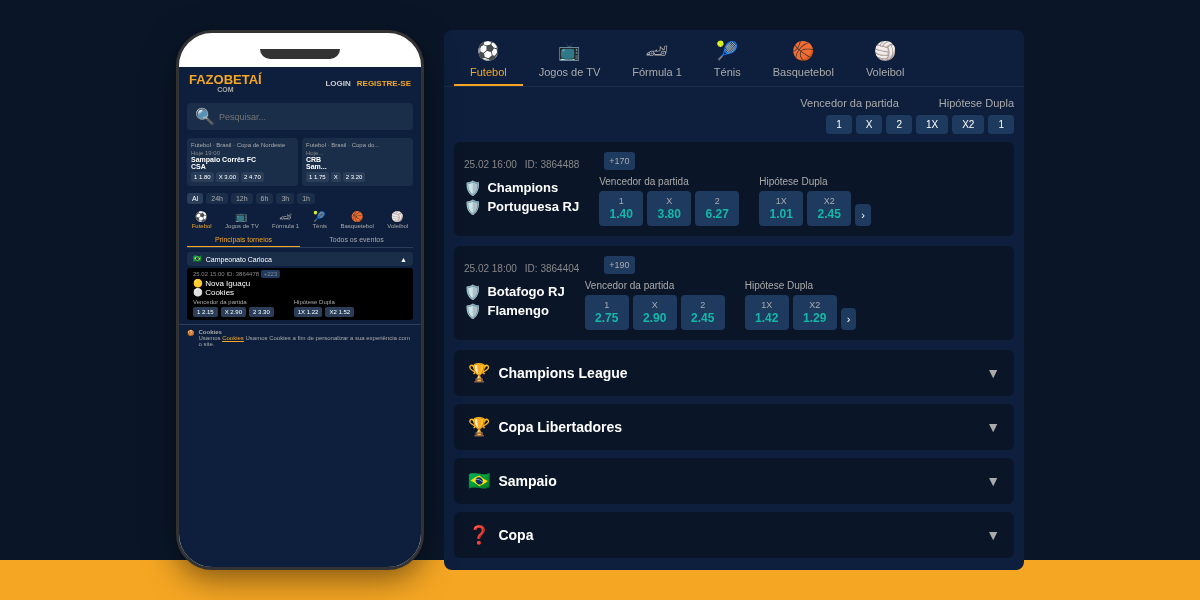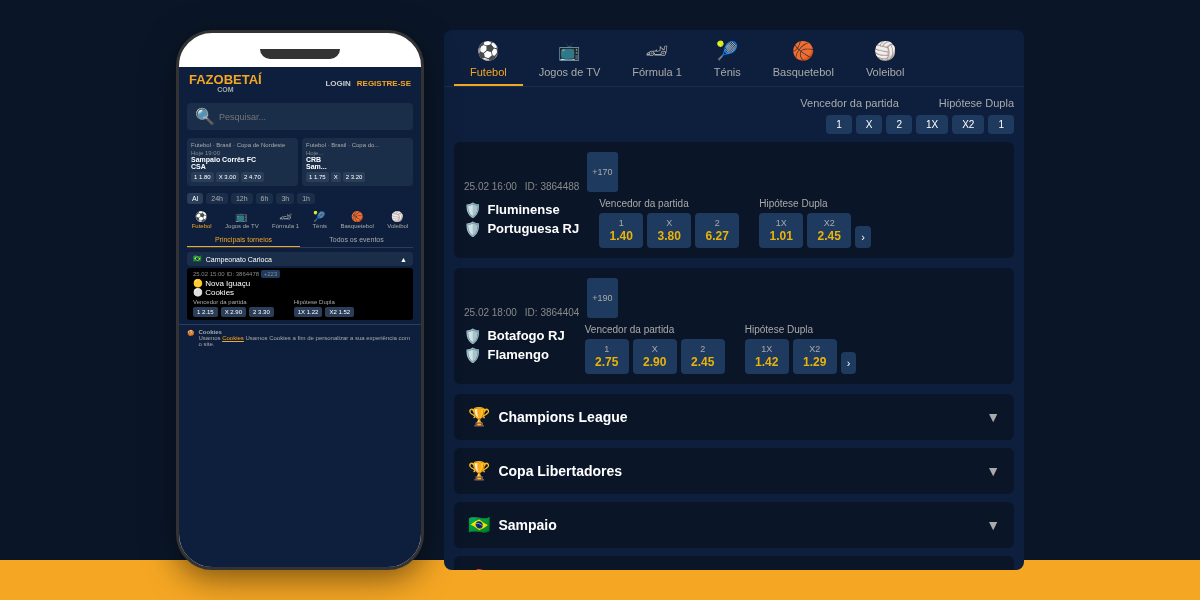--- a/index.html
+++ b/index.html
@@ -381,23 +381,24 @@
       align-items: flex-end;
       gap: 8px;
       font-size: 10px;
       color: #888;
       margin-bottom: 6px;
     }
 
     .match-meta .more {
       background: #1e3a5f;
       border-radius: 3px;
-      padding: 15px 5px;
+      padding: 4px 5px;
       color: #aaa;
       font-size: 9px;
+      margin-left: 17px;
     }
 
     .match-teams {
       display: flex;
       flex-direction: column;
       gap: 3px;
       margin-bottom: 8px;
     }
 
     .team-row {
@@ -449,21 +450,21 @@
       min-width: 44px;
     }
 
     .odds-btn .label {
       font-size: 9px;
       color: #aaa;
     }
 
     .odds-btn .value {
       font-weight: bold;
-      color: #eab308;
+      color: #14b8a6;
       font-size: 12px;
     }
 
     .more-odds-btn {
       background: #1e3a5f;
       border: none;
       border-radius: 4px;
       color: #fff;
       font-size: 11px;
       padding: 5px 6px;
@@ -698,21 +699,21 @@
       <div class="match-card">
         <div class="match-meta">
           <span>25.02 16:00</span>
           <span>ID: 3864488</span>
           <span class="more">+170</span>
         </div>
         <div style="display:flex;align-items:center;gap:20px">
           <div class="match-teams">
             <div class="team-row">
               <span class="team-icon">🛡️</span>
-              <span>Fluminense</span>
+              <span>Champions</span>
             </div>
             <div class="team-row">
               <span class="team-icon">🛡️</span>
               <span>Portuguesa RJ</span>
             </div>
           </div>
           <div class="odds-section">
             <div class="odds-group">
               <div class="odds-group-label">Vencedor da partida</div>
               <div class="odds-btns">

